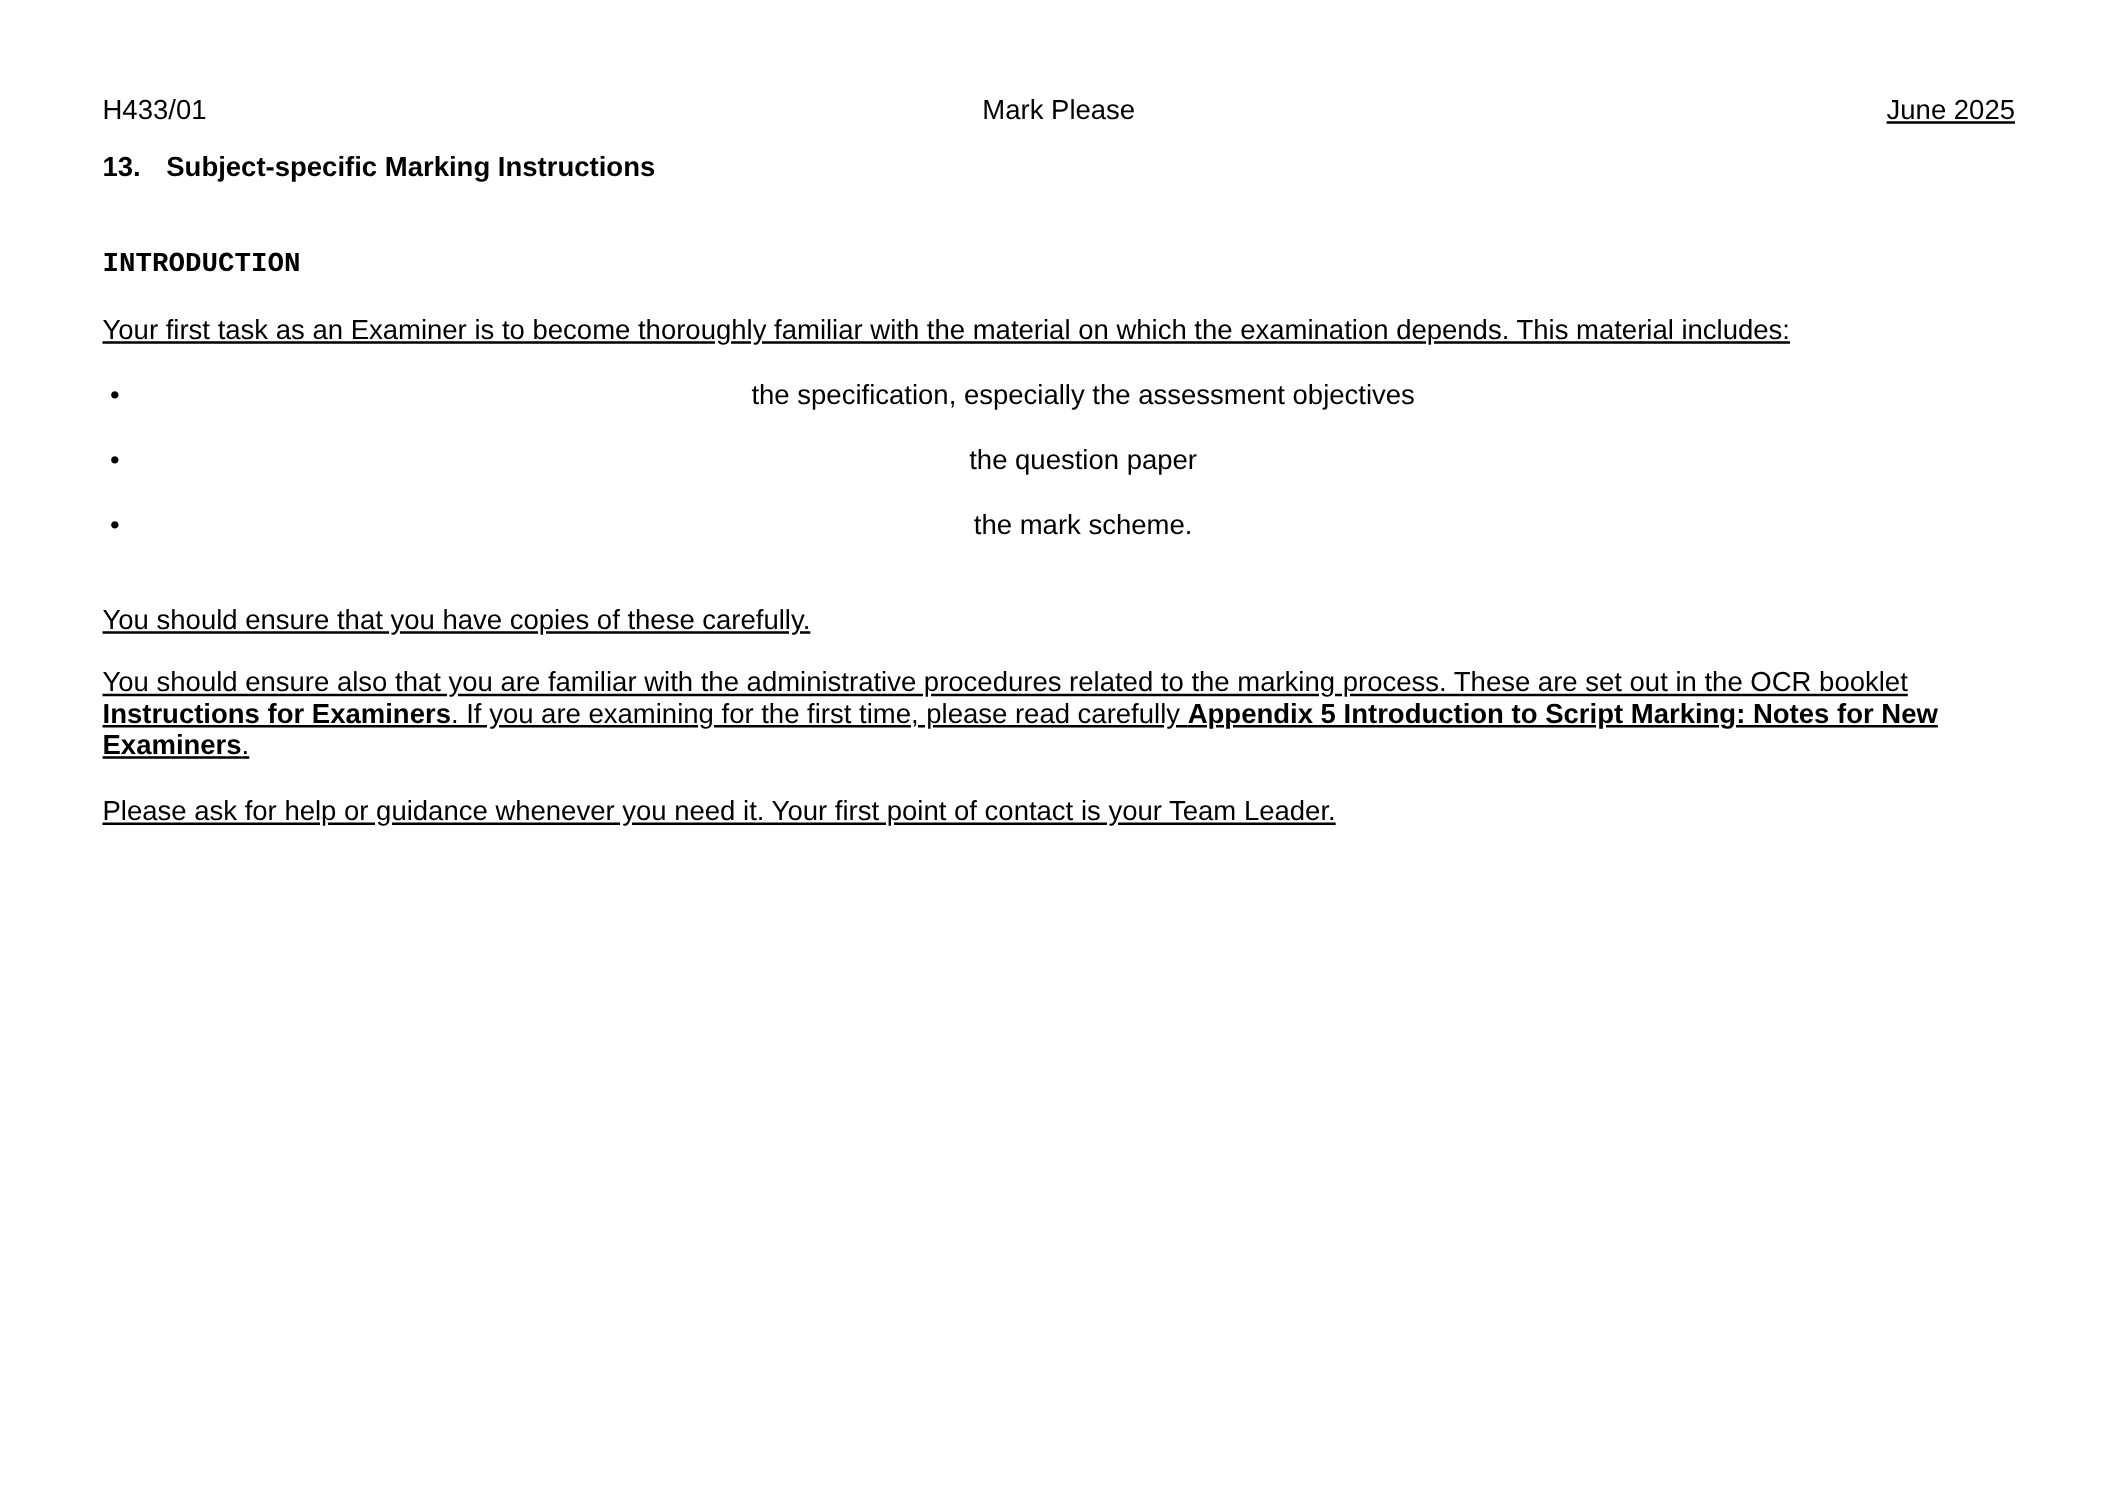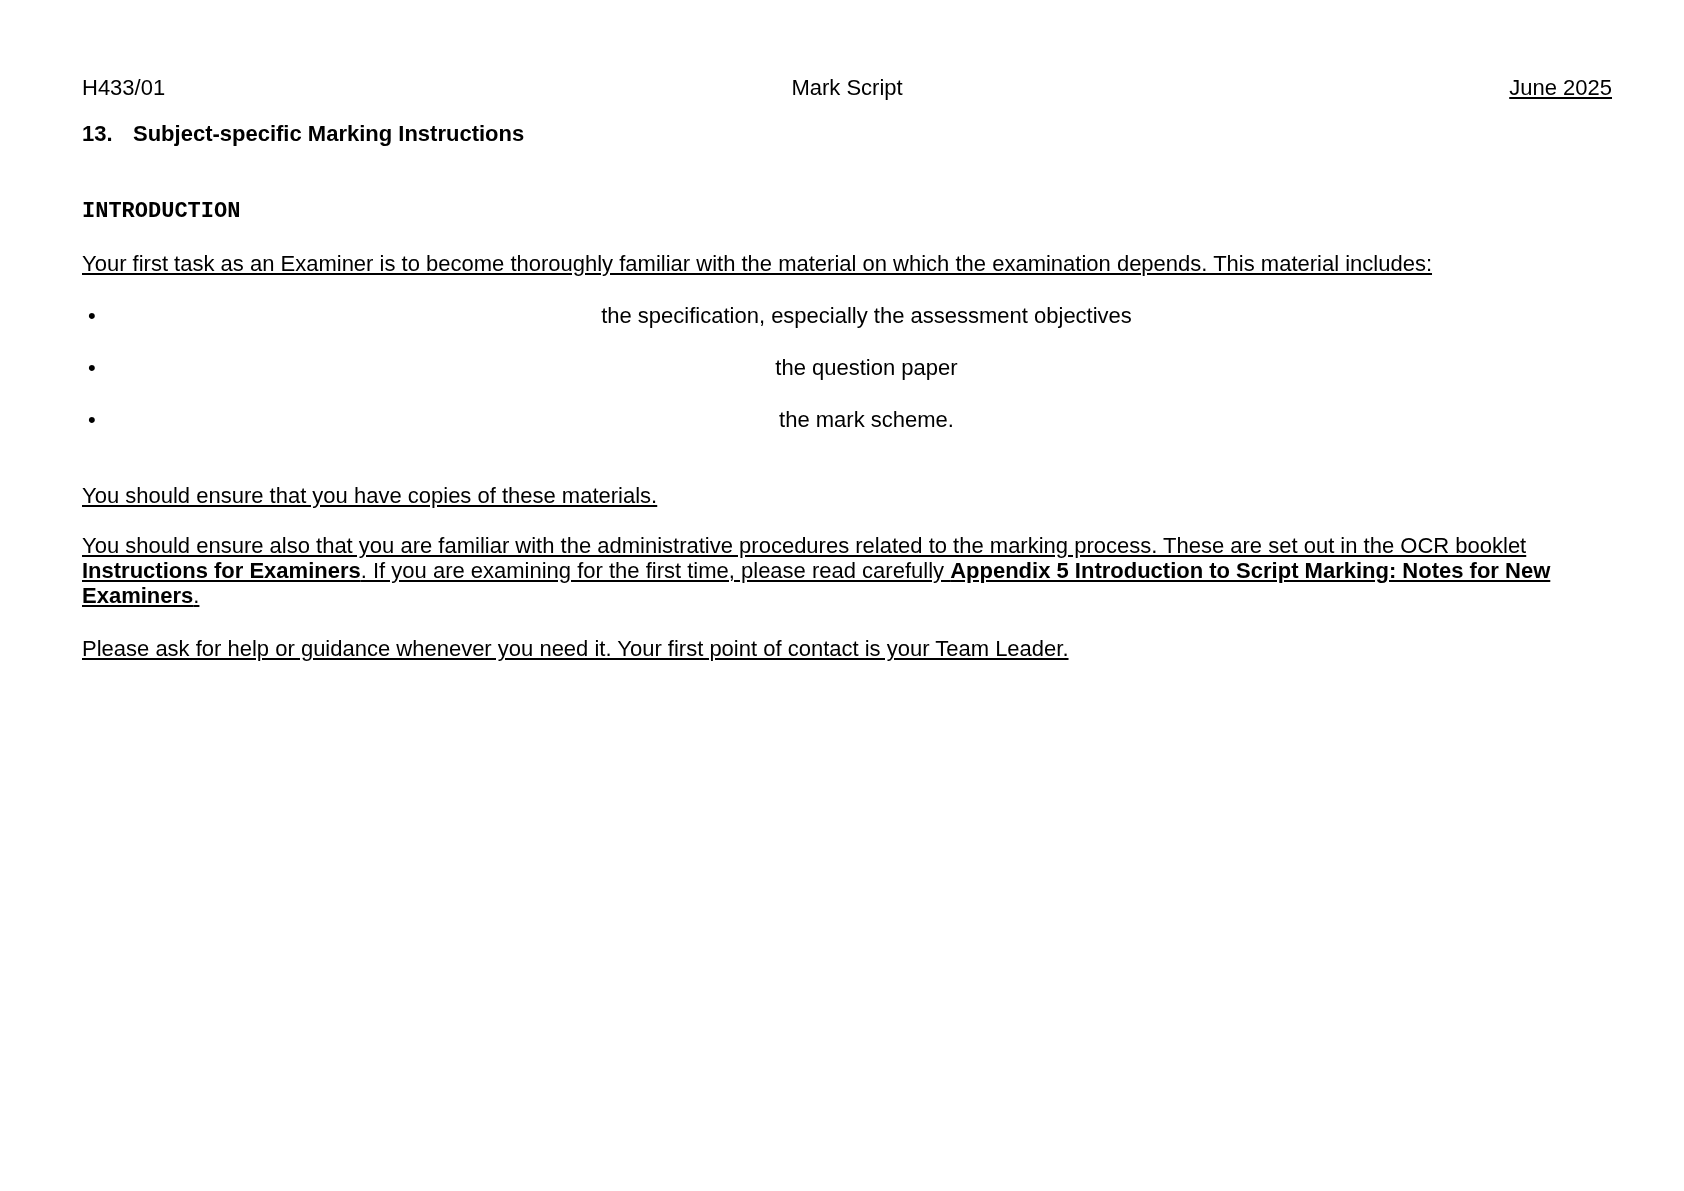--- a/index.html
+++ b/index.html
@@ -82,21 +82,21 @@
     font-weight: bold;
   }
 </style>
 </head>
 <body>
 
 <div class="page">
 
   <div class="header-row">
     <span class="header-left">H433/01</span>
-    <span class="header-center">Mark Script</span>
+    <span class="header-center">Mark Please</span>
     <span class="header-right">June 2025</span>
   </div>
 
   <div class="section-heading">
     <span class="section-number">13.</span><span class="section-title">Subject-specific Marking Instructions</span>
   </div>
 
   <div class="intro-heading">INTRODUCTION</div>
 
   <p class="para para-1">Your first task as an Examiner is to become thoroughly familiar with the material on which the examination depends. This material includes:</p>
@@ -109,21 +109,21 @@
     <li class="bullet-item">
       <span class="marker">•</span>
       <span class="bullet-text">the question paper</span>
     </li>
     <li class="bullet-item">
       <span class="marker">•</span>
       <span class="bullet-text">the mark scheme.</span>
     </li>
   </ul>
 
-  <p class="para para-2">You should ensure that you have copies of these materials.</p>
+  <p class="para para-2">You should ensure that you have copies of these carefully.</p>
 
   <p class="para para-3"><span>You should ensure also that you are familiar with the administrative procedures related to the marking process. These are set out in the OCR booklet </span><span class="bold-inline">Instructions for Examiners</span><span>. If you are examining for the first time, please read carefully </span><span class="bold-inline">Appendix 5 Introduction to Script Marking: Notes for New Examiners</span><span>.</span></p>
 
   <p class="para para-4">Please ask for help or guidance whenever you need it. Your first point of contact is your Team Leader.</p>
 
   <div class="page-footer">
     <span>9</span>
   </div>
 
 </div>

